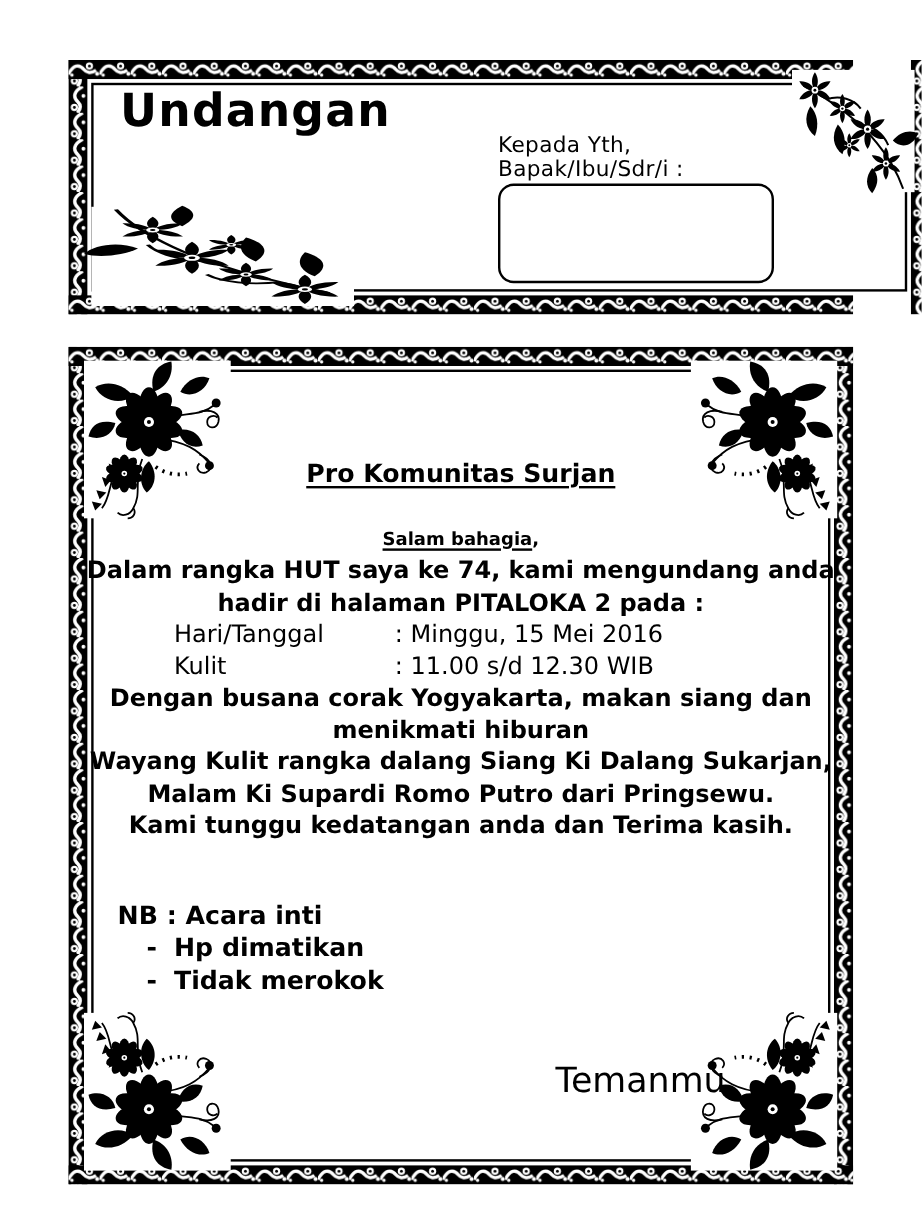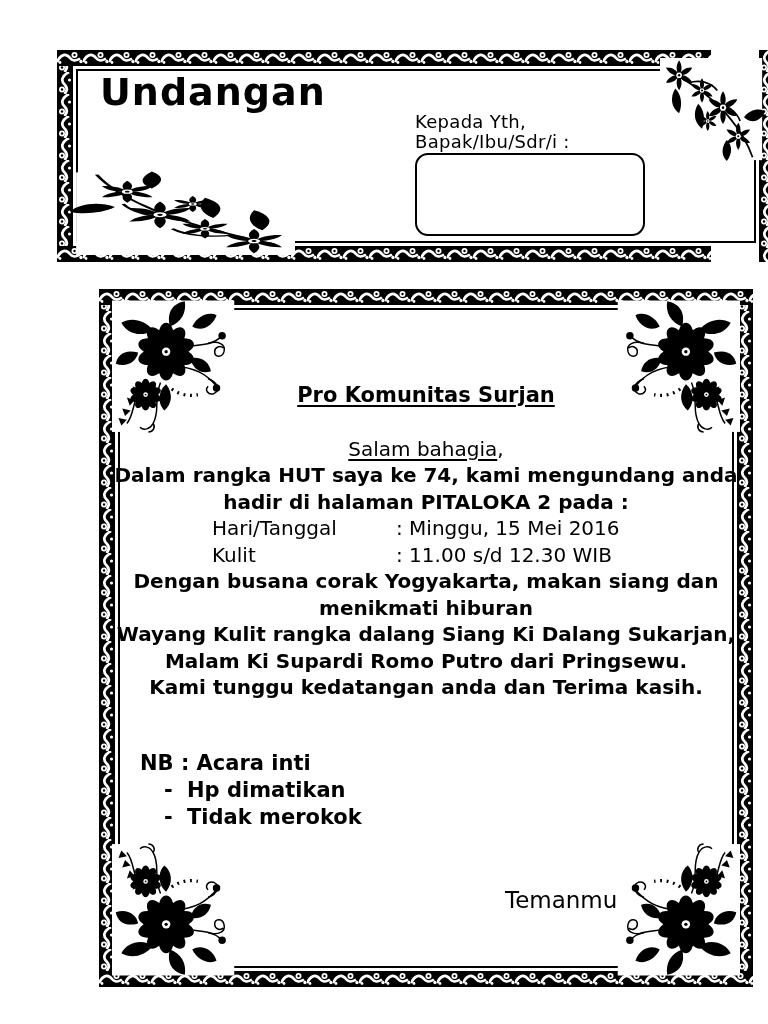--- a/index.html
+++ b/index.html
@@ -3,21 +3,21 @@
 <meta charset="utf-8">
 <style>
   html,body{margin:0;padding:0;}
   body{
     width:768px;height:1024px;position:relative;background:#fff;
     font-family:"DejaVu Sans","Liberation Sans",sans-serif;color:#000;
     overflow:hidden;
   }
   .panel{position:absolute;background:#fff;}
   .panel-envelope{left:57px;top:50px;width:718px;height:212px;}
-  .panel-invite{left:57px;top:289px;width:654px;height:698px;margin-left:42px;}
+  .panel-invite{left:57px;top:289px;width:654px;height:698px;}
 
   .band{position:absolute;display:block;z-index:1;}
   .band-top{left:0;top:0;}
   .band-bottom{left:0;bottom:0;}
   .band-left{left:0;top:0;}
   .band-right{right:0;top:0;}
   .inner-frame{position:absolute;inset:19px;border:2px solid #000;z-index:1;}
 
   .corner{position:absolute;z-index:2;}
   .rose{width:126px;height:136px;}
@@ -31,29 +31,29 @@
   .content{position:absolute;inset:0;z-index:3;}
 
   
   .env-title{position:absolute;left:43px;top:20px;font-size:38px;font-weight:bold;letter-spacing:1px;line-height:44px;}
   .recipient{position:absolute;left:358px;top:62px;font-size:18px;line-height:19.5px;letter-spacing:.3px;}
   .name-box{position:absolute;left:358px;top:103px;width:226px;height:79px;border:2px solid #000;border-radius:13px;background:#fff;}
 
   
   .inv-body{position:absolute;inset:0;padding-top:93px;text-align:center;font-size:20px;line-height:26.5px;}
   .inv-heading{font-size:21px;font-weight:bold;margin:0 0 27px 0;}
-  .salutation{font-size:20px;font-weight:normal;}
+  .salutation{font-size:15px;font-weight:bold;}
   .u{text-decoration:underline;text-decoration-thickness:2px;text-underline-offset:3px;}
   .line{white-space:pre;font-weight:bold;}
-  .detail-row{display:flex;text-align:left;padding-left:113px;}
+  .detail-row{display:flex;text-align:left;padding-left:88px;}
   .detail-label{flex:0 0 184px;}
   .nb{margin-top:49px;text-align:left;padding-left:41px;font-size:21px;line-height:27px;font-weight:bold;}
   .nb-item{padding-left:24px;display:flex;}
   .nb-bullet{flex:0 0 23px;}
-  .signature{position:absolute;left:406px;top:598px;font-size:23px;line-height:27px;}
+  .signature{position:absolute;left:406px;top:598px;font-size:29px;line-height:27px;}
 
   .defs{position:absolute;width:0;height:0;overflow:hidden;}
 </style>
 </head>
 <body>
 
 <svg class="defs" aria-hidden="true">
   <defs>
     <pattern id="hband" width="26" height="16" patternUnits="userSpaceOnUse">
       <rect width="26" height="16" fill="#000"></rect>

